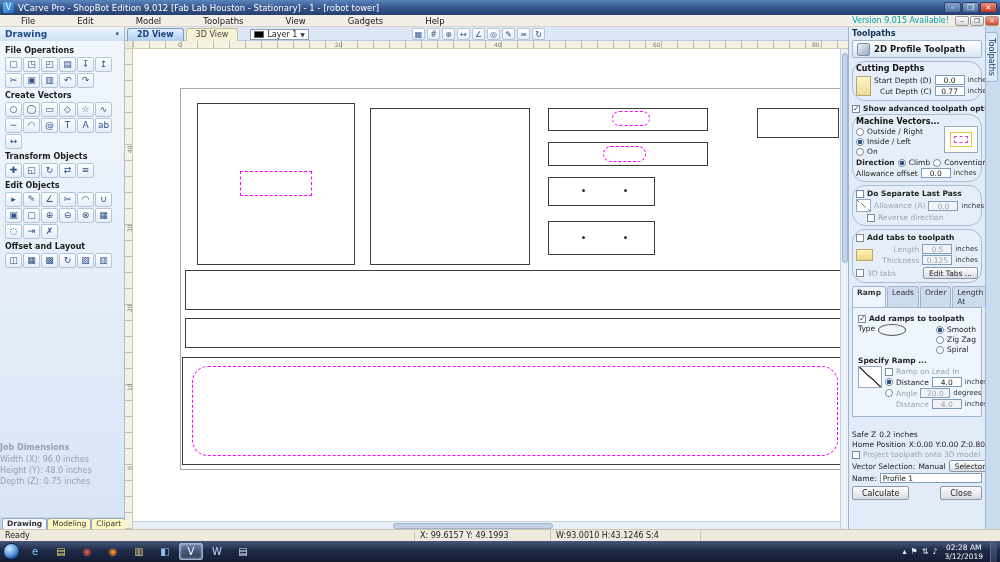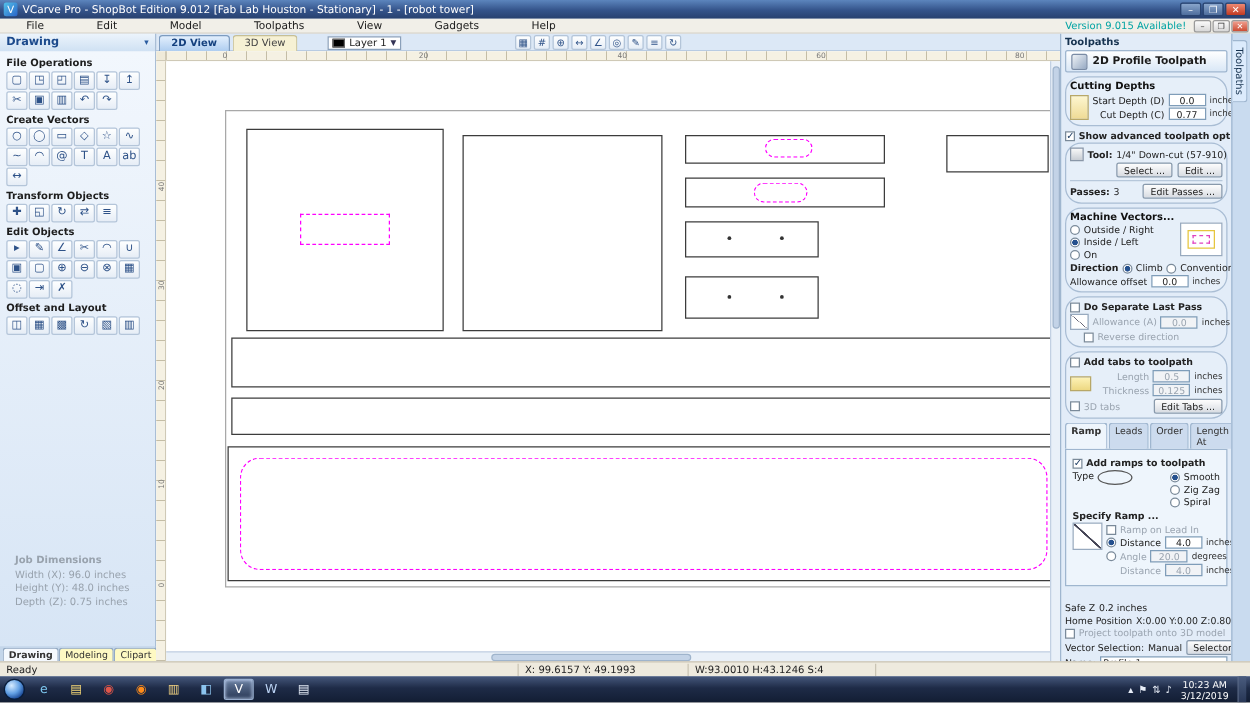--- a/index.html
+++ b/index.html
@@ -23,32 +23,32 @@
   .mwbtn.close{background:linear-gradient(#f0a090,#cc4a30);color:#fff}
 
   
   .toolbar-row{position:absolute;top:27px;left:0;width:1000px;height:14px;background:#dce8f6;border-bottom:1px solid #b8cbe2}
   .lp-header{position:absolute;left:0;top:0;width:125px;height:14px;background:linear-gradient(#ecf4fc,#cfe1f3);border-right:1px solid #a9bed6;font-weight:bold;color:#1c4a8c;padding:1px 5px;font-size:9px;display:flex;align-items:center}
   .lp-header .chev{margin-left:auto;font-size:7px;color:#2a5ca0}
   .tb-main{position:absolute;left:127px;top:1px;height:13px;display:flex;align-items:flex-end;gap:2px}
   .vtab{height:13px;padding:0 9px;font-size:8px;line-height:12px;border:1px solid #7d9cc0;border-bottom:none;border-radius:3px 3px 0 0;cursor:default}
   .vtab.sel{background:linear-gradient(#e2effd,#aecdf0);font-weight:bold;color:#14407e}
   .vtab.alt{background:#f6f1d4;border-color:#c6bf96;color:#444}
-  .layer-combo{margin-left:22px;display:flex;align-items:center;gap:3px;background:#fff;border:1px solid #8aa0ba;height:11px;padding:0 3px;font-size:8px;margin-bottom:1px}
+  .layer-combo{margin-left:10px;display:flex;align-items:center;gap:3px;background:#fff;border:1px solid #8aa0ba;height:11px;padding:0 3px;font-size:8px;margin-bottom:1px}
   .swatch{width:10px;height:7px;background:#000;border:1px solid #666}
   .combo-arrow{font-size:6px;color:#335}
   .main-tools{position:absolute;left:412px;top:1px;display:flex;gap:2px}
   .main-tools .icon-cell{width:13px;height:12px;font-size:8px;line-height:11px}
 
   
   .left-panel{position:absolute;left:0;top:41px;width:125px;height:476px;background:linear-gradient(180deg,#f2f7fd,#d7e5f5);border-right:1px solid #a9bed6;padding:2px 5px;overflow:hidden}
   .sec-title{font-size:8px;font-weight:bold;color:#1d1d1d;margin:3px 0 2px}
   .icon-grid{display:flex;flex-wrap:wrap;gap:1px;width:114px}
   .icon-cell{width:17px;height:15px;background:linear-gradient(#feffff,#e6edf6);border:1px solid #b4c5d9;border-radius:2px;font-size:9px;line-height:13px;text-align:center;color:#2e5288;cursor:default;overflow:hidden}
-  .job-dims{position:absolute;left:12px;top:401px;color:#98a2ad;font-size:8px;line-height:11px}
+  .job-dims{position:absolute;left:0;top:401px;color:#98a2ad;font-size:8px;line-height:11px}
   .job-dims .jd-title{font-weight:bold;margin-bottom:1px}
   .lp-tabs{position:absolute;left:0;top:517px;width:125px;height:12px;background:#c4d6ea;border-right:1px solid #a9bed6;display:flex;align-items:flex-end;padding-left:2px}
   .lp-tab{font-size:7.5px;padding:0 4px;border:1px solid #93a9c2;border-bottom:none;border-radius:3px 3px 0 0;background:#fef9c3;height:11px;line-height:10px;color:#333}
   .lp-tab.sel{background:#f5f9fe;font-weight:bold}
 
   
   .canvas-wrap{position:absolute;left:125px;top:41px;width:723px;height:488px;background:#fff}
   .ruler-corner{position:absolute;left:0;top:0;width:8px;height:8px;background:#efead9;border-right:1px solid #cfc9b6;border-bottom:1px solid #cfc9b6}
   .ruler-h{position:absolute;left:8px;top:0;width:715px;height:8px;background:#f5f1e3;border-bottom:1px solid #cfc9b6;background-image:repeating-linear-gradient(90deg,#c4bda6 0 1px,transparent 1px 16px)}
   .ruler-v{position:absolute;left:0;top:8px;width:8px;height:480px;background:#f5f1e3;border-right:1px solid #cfc9b6;background-image:repeating-linear-gradient(0deg,#c4bda6 0 1px,transparent 1px 16px)}
@@ -328,37 +328,20 @@
           </span>
         </span>
       </div>
     </div>
 
     <div class="frow">
       <span class="chk on"></span>
       <span class="lbl b">Show advanced toolpath options</span>
     </div>
 
-    <div class="group">
-      <div class="frow">
-        <span class="tool-mini"></span>
-        <span class="lbl b">Tool:</span>
-        <span class="lbl">1/4" Down-cut (57-910)</span>
-      </div>
-      <div class="frow" style="justify-content:flex-end;gap:4px">
-        <span class="btn">Select ...</span>
-        <span class="btn">Edit ...</span>
-      </div>
-      <div class="divider"></div>
-      <div class="frow">
-        <span class="lbl b">Passes:</span>
-        <span class="lbl">3</span>
-        <span class="btn" style="margin-left:auto">Edit Passes ...</span>
-      </div>
-    </div>
 
     <div class="group">
       <div class="g-title">Machine Vectors...</div>
       <div class="mv-body">
         <span style="flex:1">
           <span class="frow">
               <span class="radio"></span>
               <span class="lbl">Outside / Right</span>
             </span>
           <span class="frow">
@@ -545,19 +528,19 @@
         <span class="tb-app" style="color: rgb(188, 212, 244);">W</span>
         <span class="tb-app" style="color: rgb(223, 230, 242);">▤</span>
       </span>
     <span class="tray">
         <span class="ticon">▴</span>
         <span class="ticon">⚑</span>
         <span class="ticon">⇅</span>
         <span class="ticon">♪</span>
       </span>
     <span class="clock">
-      <span>10:23 AM</span><br>
+      <span>02:28 AM</span><br>
       <span>3/12/2019</span>
     </span>
     <span class="show-desktop"></span>
   </div>
 
 </div>
 
 </body></html>

